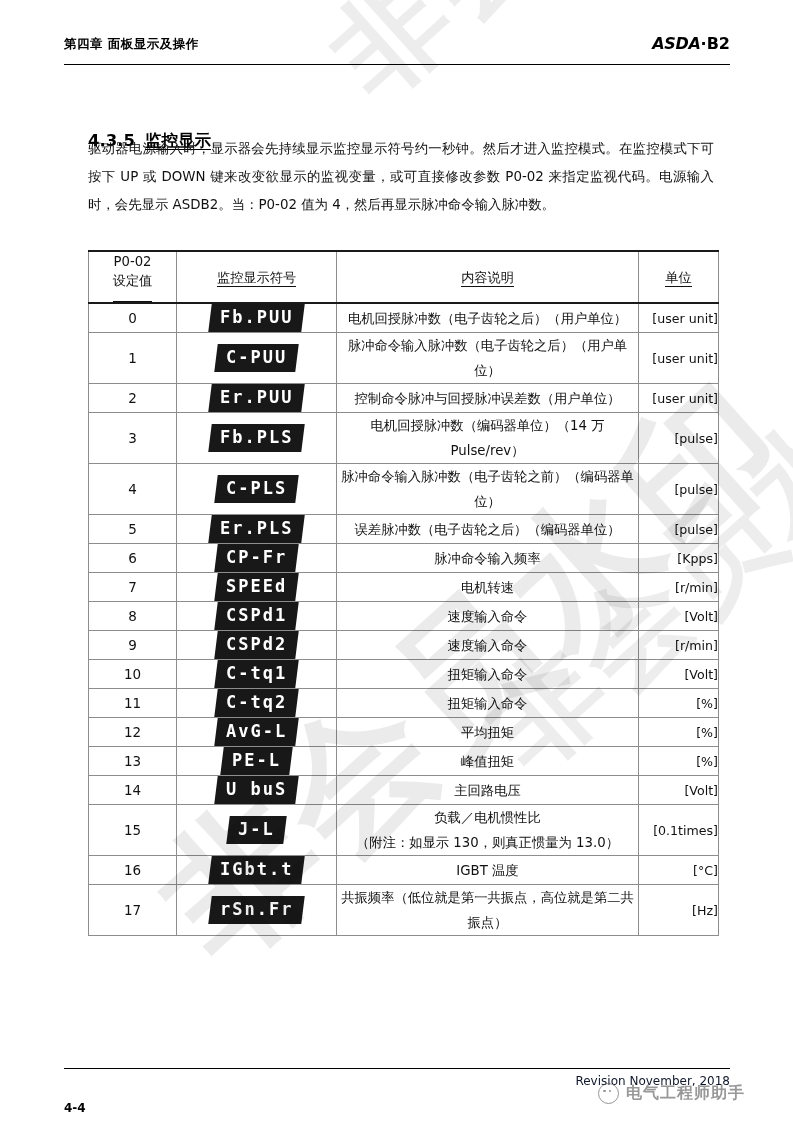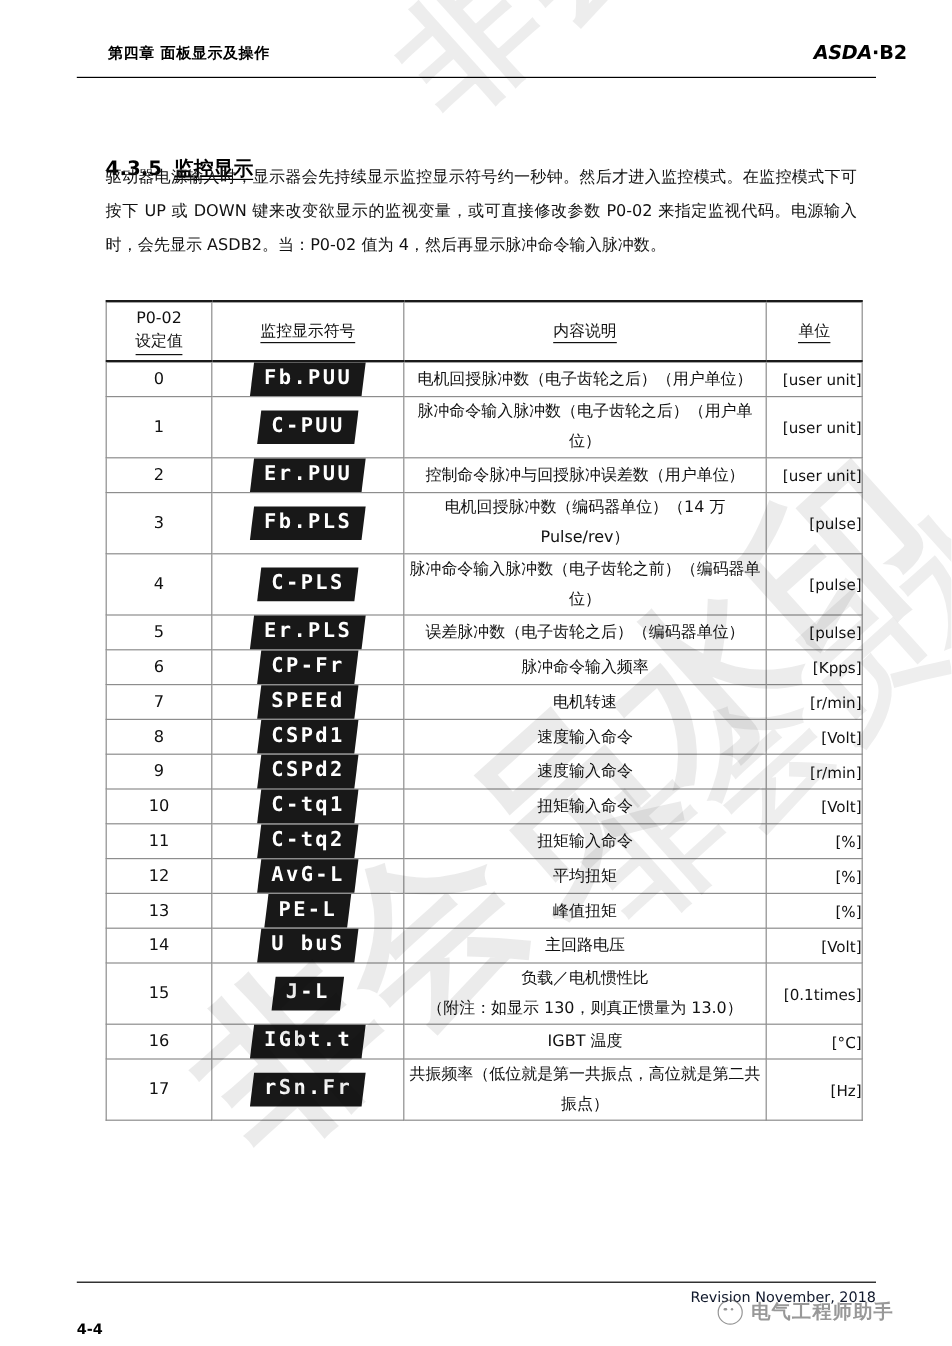--- a/index.html
+++ b/index.html
@@ -46,21 +46,20 @@
   .wm-b { left: 455px; top: 690px; font-size: 112px; transform: rotate(-42deg); }
   .wm-c { left: 120px; top: 855px; font-size: 150px; transform: rotate(-42deg); opacity: .075; }
 
   
   .header {
     position: absolute;
     left: 64px;
     top: 36px;
     width: 666px;
     height: 32px;
-    margin-left: 26px;
   }
   .header-title {
     position: absolute;
     left: 0;
     top: 0;
     font-size: 12.5px;
     font-weight: 700;
     letter-spacing: .5px;
     color: #000;
   }
@@ -145,21 +144,21 @@
     line-height: 19px;
   }
   thead th.h-sym span,
   thead th.h-desc span,
   thead th.h-unit span {
     border-bottom: 1px solid #111;
     padding-bottom: 1px;
   }
   thead th.h-no .l1,
   thead th.h-no .l2 { display: block; }
-  thead th.h-no .l2 { border-bottom: 1px solid #111; display: inline-block; padding-bottom: 1px; }
+  thead th.h-no .l2 { border-bottom: 1px solid #111; display: inline-block; padding-bottom: 11px; }
 
   col.c-no   { width: 88px; }
   col.c-sym  { width: 160px; }
   col.c-desc { width: 302px; }
   col.c-unit { width: 80px; }
 
   td.no   { text-align: center; font-size: 13.5px; }
   td.sym  { text-align: center; }
   td.desc { text-align: center; padding: 5px 7px 5px 8px; line-height: 25px; font-size: 13.3px; }
   td.unit { text-align: right; font-size: 12.6px; }

